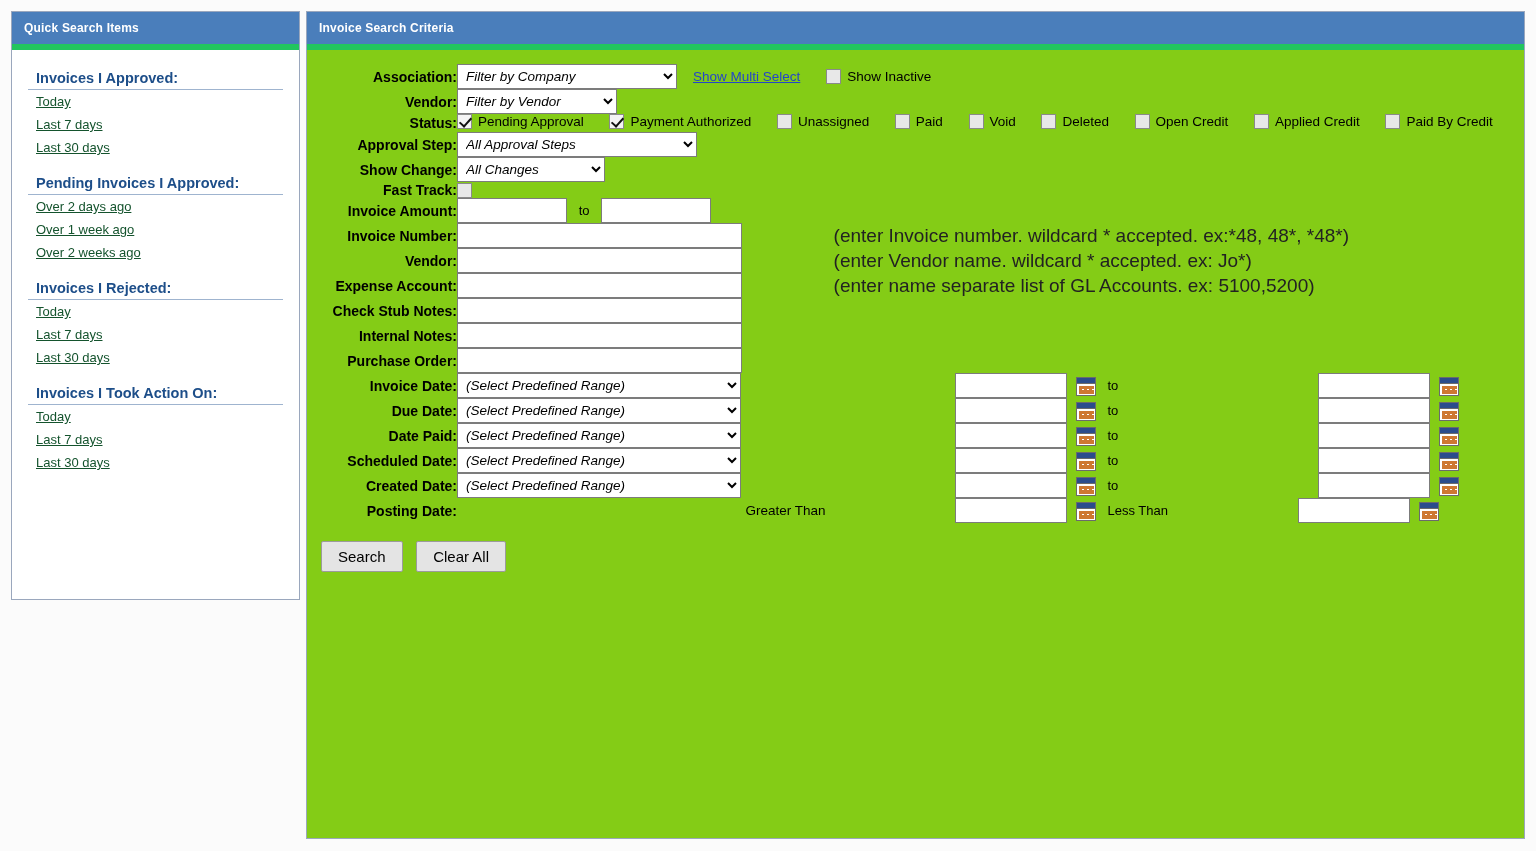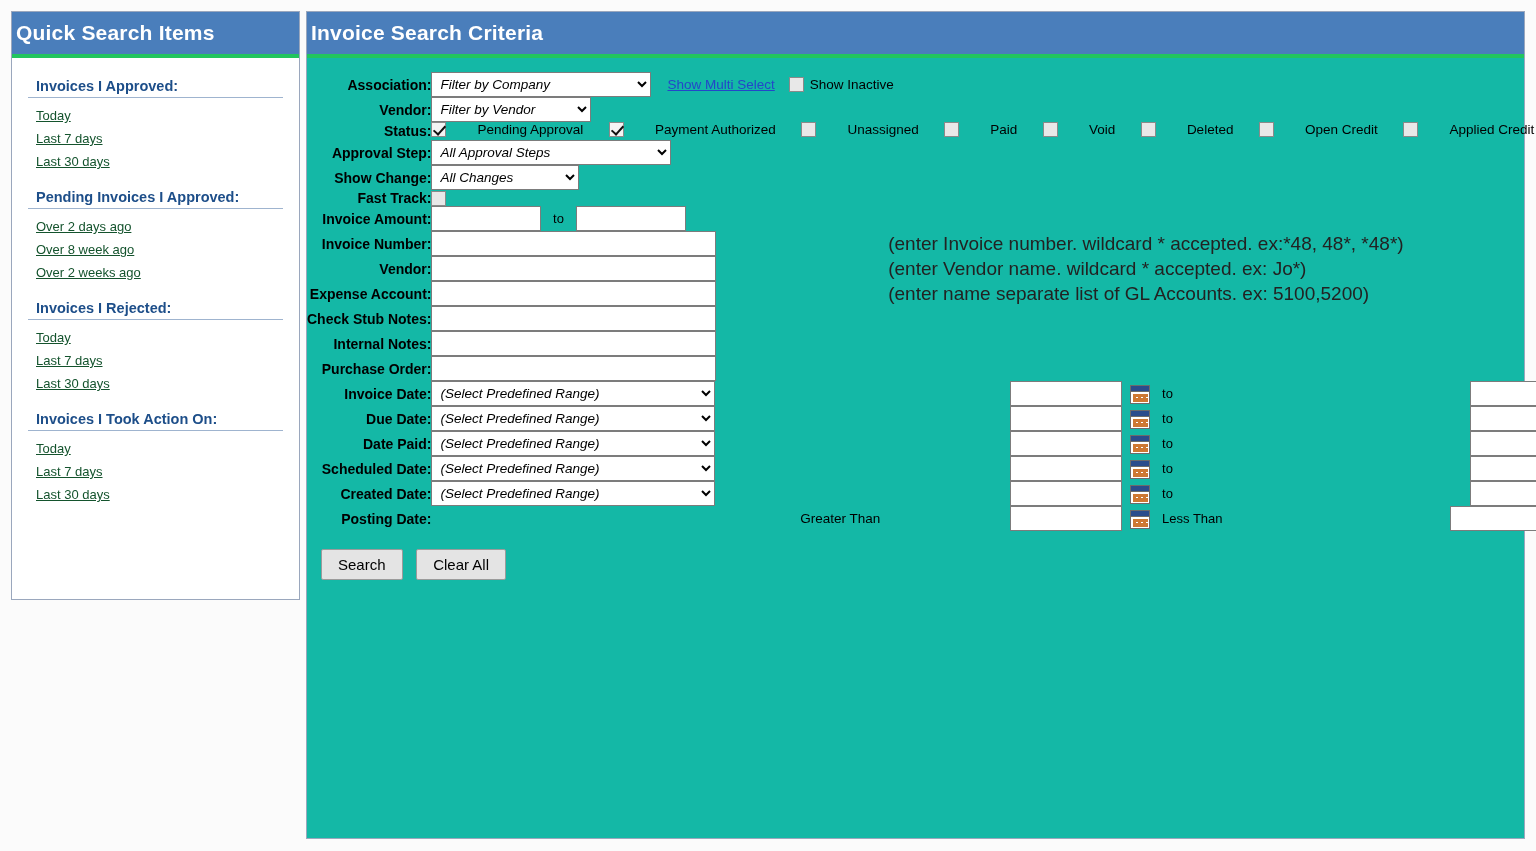--- a/index.html
+++ b/index.html
@@ -23,51 +23,50 @@
     position: absolute;
     left: 11px; top: 11px;
     width: 289px; height: 589px;
     border: 1px solid #9aa7bd;
     background: #ffffff;
   }
   .panel-header {
     background: #4a7ebb;
     color: #ffffff;
     font-weight: bold;
-    font-size: 21px;
-    padding: 9px 4px;
-    border-bottom: 4px solid #22c55e;
+    font-size: 12px;
+    padding: 9px 12px;
+    border-bottom: 6px solid #22c55e;
     letter-spacing: .2px;
   }
   .left-body { padding: 10px 16px 8px 16px; }
   .qs-group { margin-bottom: 6px; }
   .qs-title {
     color: #1d4e89;
     font-weight: bold;
     font-size: 14.5px;
     padding: 10px 0 3px 8px;
     border-bottom: 1px solid #9fb4cf;
-    margin-bottom: 6px;
   }
   .qs-link {
     display: block;
     color: #14532d;
     text-decoration: underline;
     font-size: 13px;
     padding: 4px 0 4px 8px;
     cursor: pointer;
   }
 
   
   .right-panel {
     position: absolute;
     left: 306px; top: 11px;
     width: 1219px; height: 828px;
     border: 1px solid #9aa7bd;
-    background: #14b8a6;
+    background: #84cc16;
   }
   .form-body { padding: 14px 0 0 0; }
 
   table.criteria { border-collapse: collapse; }
   table.criteria td { vertical-align: middle; padding: 0; }
   td.lbl {
     text-align: right;
     font-weight: bold;
     font-size: 14px;
     white-space: nowrap;
@@ -128,21 +127,21 @@
     content: "";
     position: absolute;
     left: 4px; top: 0px;
     width: 5px; height: 10px;
     border: solid #111;
     border-width: 0 2px 2px 0;
     transform: rotate(42deg);
   }
   .chk-label { font-size: 13.5px; margin-left: 6px; margin-right: 14px; }
   .status-row { white-space: nowrap; }
-  .status-item { display: inline-flex; align-items: center; margin-right: 8px; gap: 25px; }
+  .status-item { display: inline-flex; align-items: center; margin-right: 8px; }
 
   .hint { font-size: 19px; color: #222; padding-left: 8px; white-space: nowrap; }
   .to-lbl { font-size: 13px; padding: 0 8px; }
 
   
   .cal {
     display: inline-block;
     width: 20px; height: 19px;
     background: #ffffff;
     border: 1px solid #6b6b6b;
@@ -196,21 +195,21 @@
       <div class="qs-group">
         <div class="qs-title">Invoices I Approved:</div>
         <a class="qs-link">Today</a>
         <a class="qs-link">Last 7 days</a>
         <a class="qs-link">Last 30 days</a>
       </div>
 
       <div class="qs-group">
         <div class="qs-title">Pending Invoices I Approved:</div>
         <a class="qs-link">Over 2 days ago</a>
-        <a class="qs-link">Over 8 week ago</a>
+        <a class="qs-link">Over 1 week ago</a>
         <a class="qs-link">Over 2 weeks ago</a>
       </div>
 
       <div class="qs-group">
         <div class="qs-title">Invoices I Rejected:</div>
         <a class="qs-link">Today</a>
         <a class="qs-link">Last 7 days</a>
         <a class="qs-link">Last 30 days</a>
       </div>
 
@@ -232,21 +231,21 @@
 
         <tbody>
             <tr>
           <td class="lbl">Association:</td>
           <td class="fld" colspan="3">
             <span class="inline">
               <select class="sel w-assoc">
                 <option>Filter by Company</option>
               </select>
               <a class="multi-link">Show Multi Select</a>
-              <span class="inline" style="margin-left:14px">
+              <span class="inline" style="margin-left:26px">
                 <input type="checkbox" class="chk" style="">
                 <span class="chk-label">Show Inactive</span>
               </span>
             </span>
           </td>
         </tr>
 
         <tr>
           <td class="lbl">Vendor:</td>
           <td class="fld" colspan="3">

